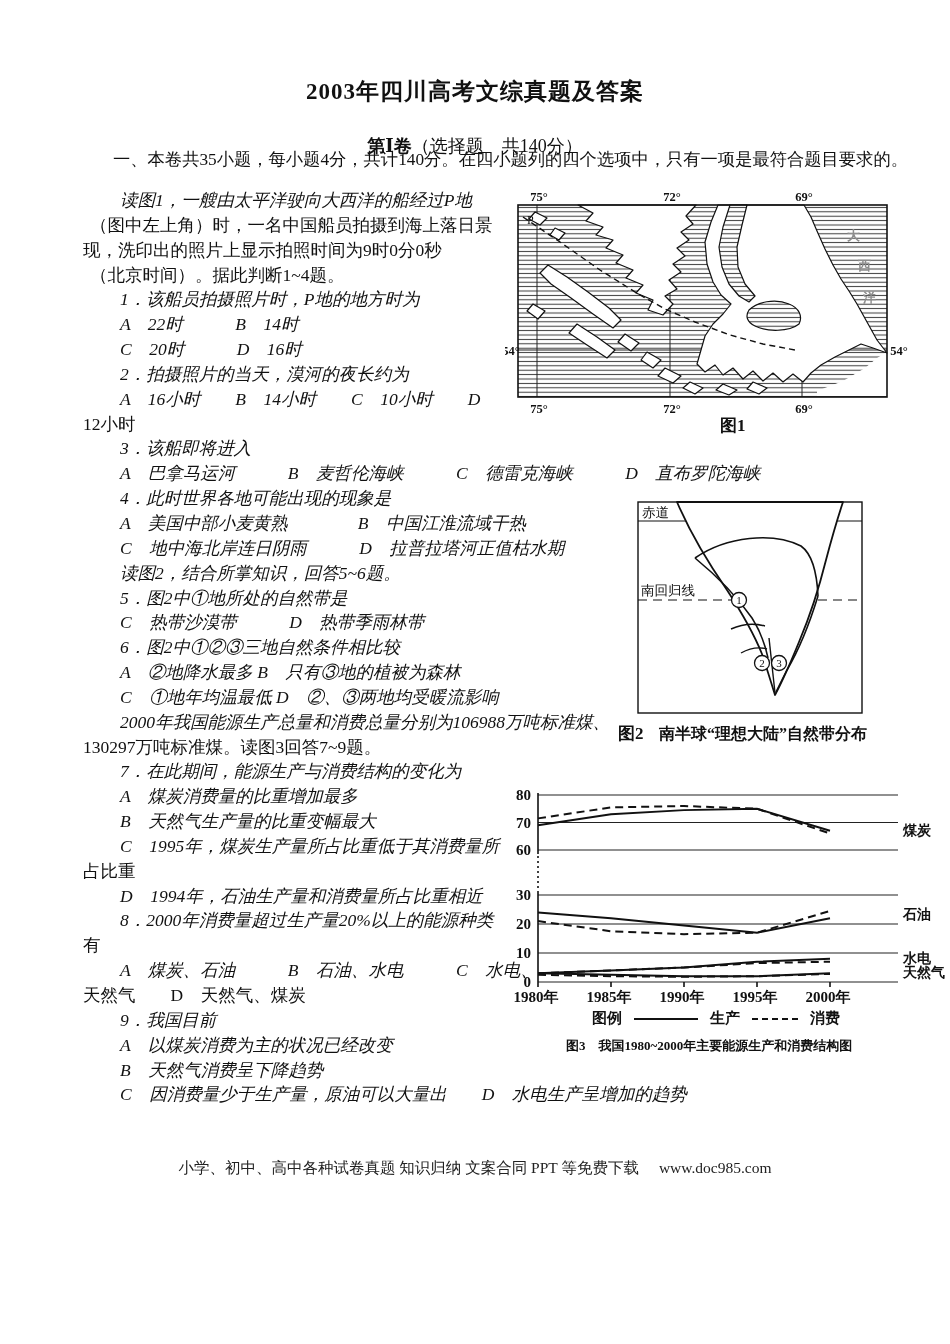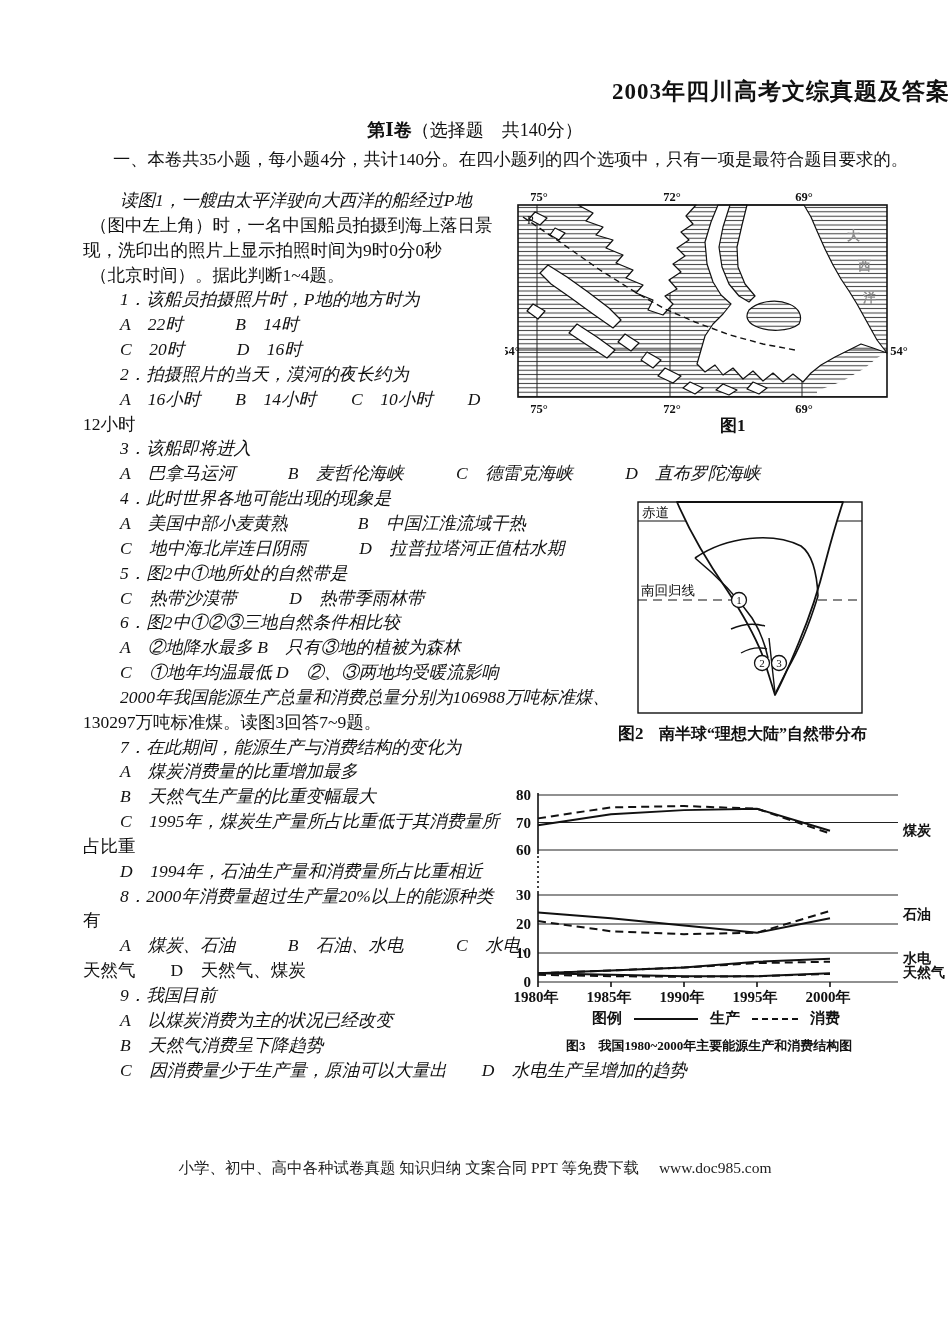--- a/index.html
+++ b/index.html
@@ -1,20 +1,20 @@
 <!DOCTYPE html>
 <html><head>
 <meta charset="utf-8">
 <style>
   html,body{margin:0;padding:0;background:#ffffff;}
   .page{position:relative;width:950px;height:1344px;background:#fff;overflow:hidden;
         font-family:"Liberation Serif","DejaVu Serif",serif;color:#111;}
-  .title{position:absolute;top:76px;left:0;width:100%;text-align:right;
+  .title{position:absolute;top:76px;left:0;width:100%;text-align:center;
          font-size:23px;font-weight:bold;letter-spacing:1px;font-family:Liberation Serif, serif;}
-  .section{position:absolute;top:118px;left:0;width:100%;text-align:center;font-size:18px;}
+  .section{position:absolute;top:134px;left:0;width:100%;text-align:center;font-size:18px;}
   .section .b{font-weight:bold;}
   .instr{position:absolute;top:147px;left:113px;font-size:17.3px;white-space:nowrap;}
   .lines{position:absolute;left:83px;top:188px;width:430px;}
   .line{line-height:24.85px;height:24.85px;font-size:17.5px;white-space:nowrap;}
   .line.i1{padding-left:7px;}
   .line.i2{padding-left:37px;font-style:italic;}
   .fig{position:absolute;}
   svg text{font-family:"Liberation Serif","DejaVu Serif",serif;fill:#111;}
   .maplab{font-size:12.5px;font-weight:bold;}
   .figcap{font-size:17px;font-weight:bold;}
@@ -58,20 +58,21 @@
       <div class="line i2">A　22时　　　B　14时</div>
       <div class="line i2">C　20时　　　D　16时</div>
       <div class="line i2">2．拍摄照片的当天，漠河的夜长约为</div>
       <div class="line i2">A　16小时　　B　14小时　　C　10小时　　D</div>
       <div class="line i0">12小时</div>
       <div class="line i2">3．该船即将进入</div>
       <div class="line i2">A　巴拿马运河　　　B　麦哲伦海峡　　　C　德雷克海峡　　　D　直布罗陀海峡</div>
       <div class="line i2">4．此时世界各地可能出现的现象是</div>
       <div class="line i2">A　美国中部小麦黄熟　　　　B　中国江淮流域干热</div>
       <div class="line i2">C　地中海北岸连日阴雨　　　D　拉普拉塔河正值枯水期</div>
+      <div class="line i2">读图2，结合所掌知识，回答5~6题。</div>
       <div class="line i2">5．图2中①地所处的自然带是</div>
       <div class="line i2">C　热带沙漠带　　　D　热带季雨林带</div>
       <div class="line i2">6．图2中①②③三地自然条件相比较</div>
       <div class="line i2">A　②地降水最多 B　只有③地的植被为森林</div>
       <div class="line i2">C　①地年均温最低 D　②、③两地均受暖流影响</div>
       <div class="line i2">2000年我国能源生产总量和消费总量分别为106988万吨标准煤、</div>
       <div class="line i0">130297万吨标准煤。读图3回答7~9题。</div>
       <div class="line i2">7．在此期间，能源生产与消费结构的变化为</div>
       <div class="line i2">A　煤炭消费量的比重增加最多</div>
       <div class="line i2">B　天然气生产量的比重变幅最大</div>

